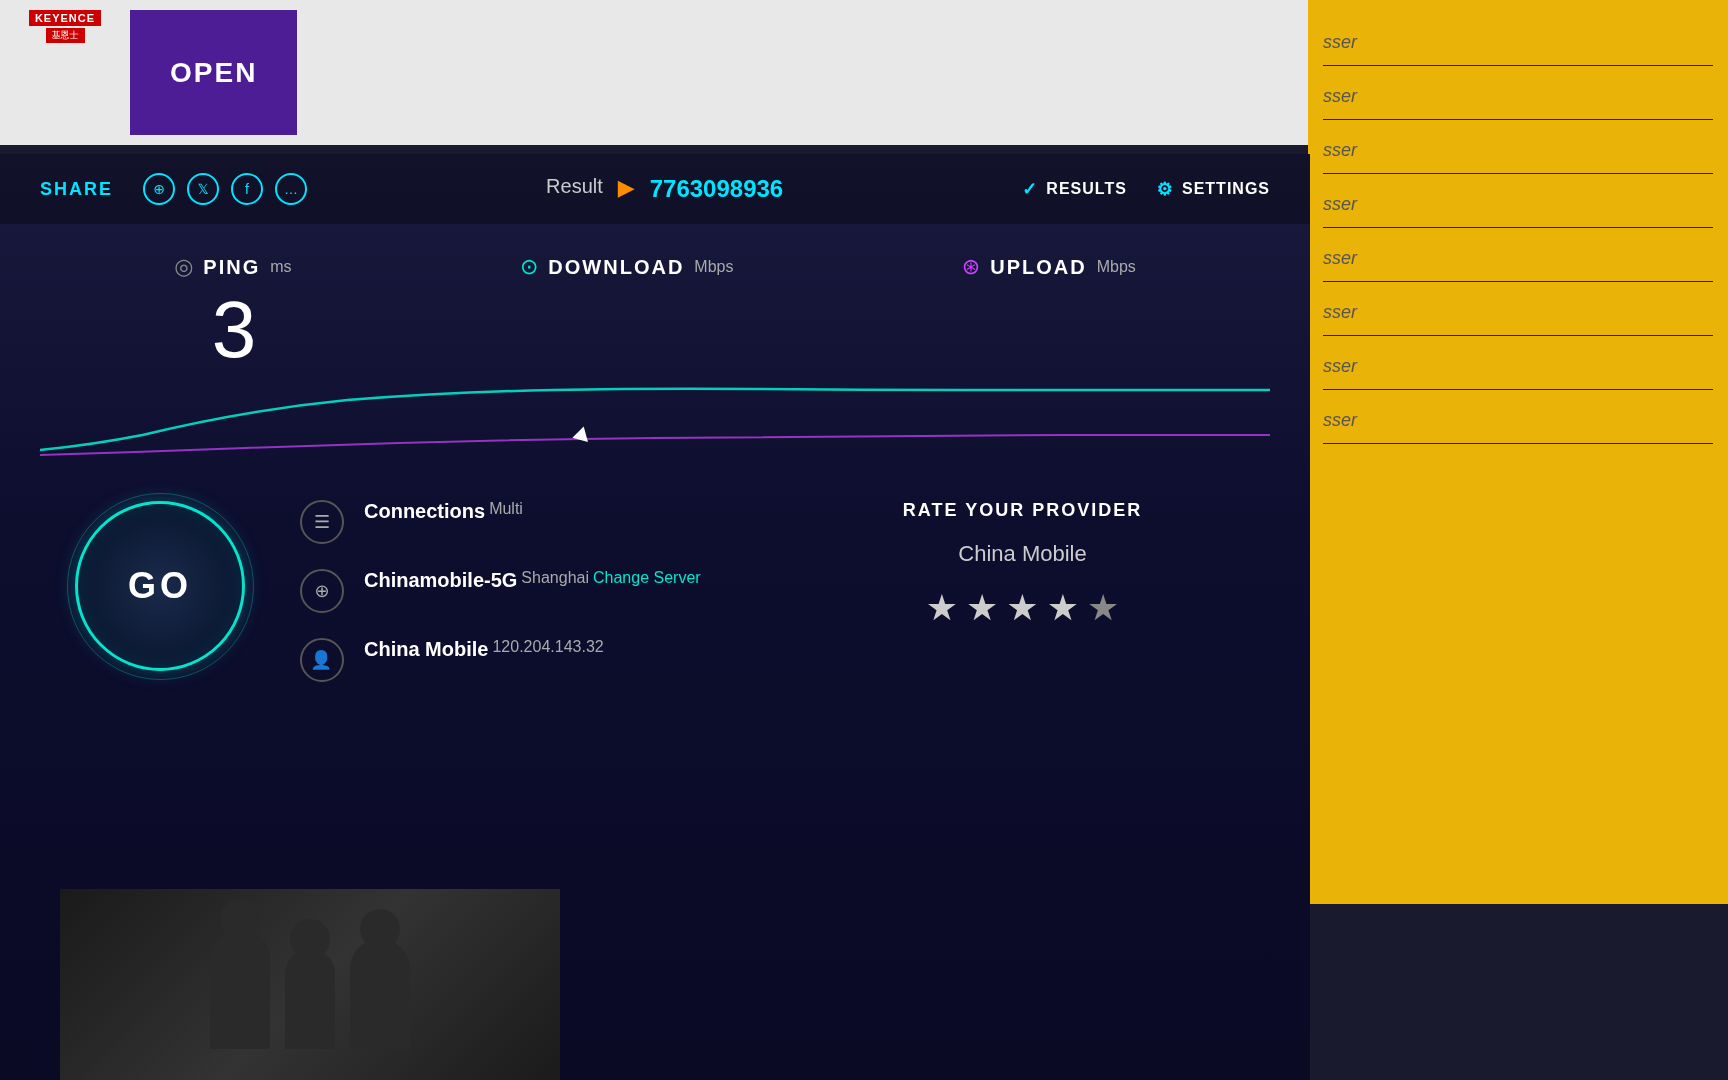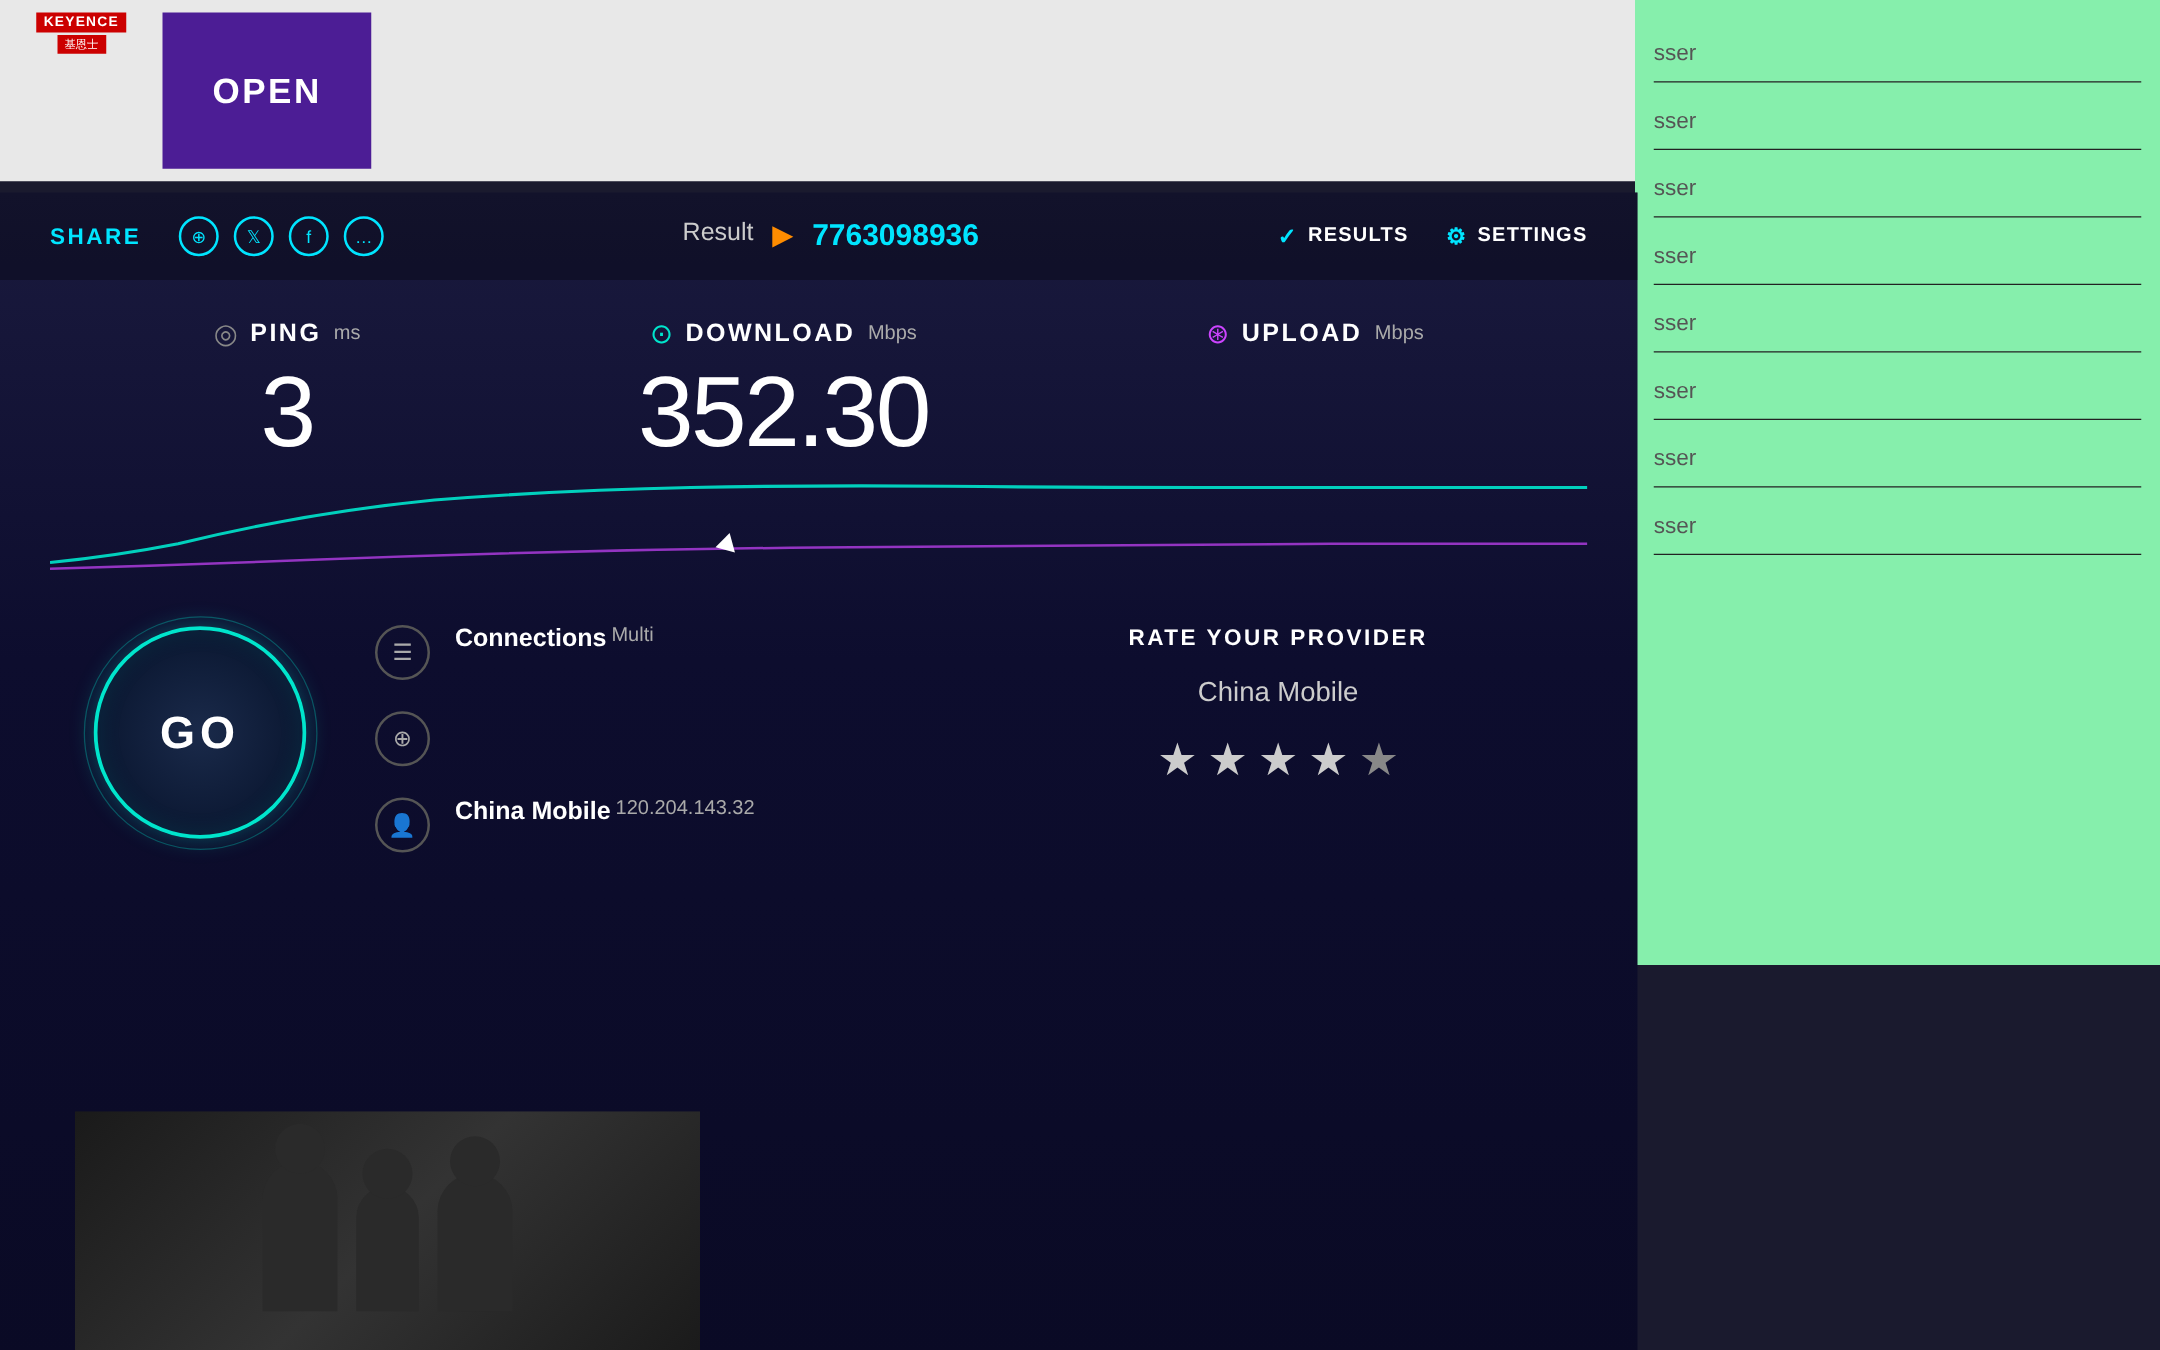--- a/index.html
+++ b/index.html
@@ -60,26 +60,27 @@
       cursor: pointer;
       letter-spacing: 2px;
     }
 
     
     .right-sidebar {
       position: absolute;
       top: 0;
       right: 0;
       width: 420px;
-      height: 772px;
-      background: #86efac;
+      height: 904px;
+      background: #eab308;
       display: flex;
       flex-direction: column;
       padding: 20px 15px;
       gap: 8px;
+      font-style: italic;
     }
     .sidebar-label {
       color: #555;
       font-size: 18px;
       padding: 12px 0;
       border-bottom: 1px solid #222;
     }
 
     
     .speedtest-container {
@@ -454,21 +455,20 @@
       </div>
       <div class="metric-value">3</div>
     </div>
 
     <div class="metric">
       <div class="metric-header">
         <span class="metric-icon download">⊙</span>
         <span class="metric-label">DOWNLOAD</span>
         <span class="metric-unit">Mbps</span>
       </div>
-      <div class="metric-value">352.30</div>
     </div>
 
     <div class="metric">
       <div class="metric-header">
         <span class="metric-icon upload">⊛</span>
         <span class="metric-label">UPLOAD</span>
         <span class="metric-unit">Mbps</span>
       </div>
     </div>
   </div>
@@ -495,20 +495,25 @@
       <div class="connection-row">
         <div class="conn-icon">☰</div>
         <div class="conn-info">
           <span class="conn-title">Connections</span>
           <span class="conn-subtitle">Multi</span>
         </div>
       </div>
 
       <div class="connection-row">
         <div class="conn-icon">⊕</div>
+        <div class="conn-info">
+          <span class="conn-title">Chinamobile-5G</span>
+          <span class="conn-subtitle">Shanghai</span>
+          <a class="conn-link">Change Server</a>
+        </div>
       </div>
 
       <div class="connection-row">
         <div class="conn-icon">👤</div>
         <div class="conn-info">
           <span class="conn-title">China Mobile</span>
           <span class="conn-subtitle">120.204.143.32</span>
         </div>
       </div>
     </div>

